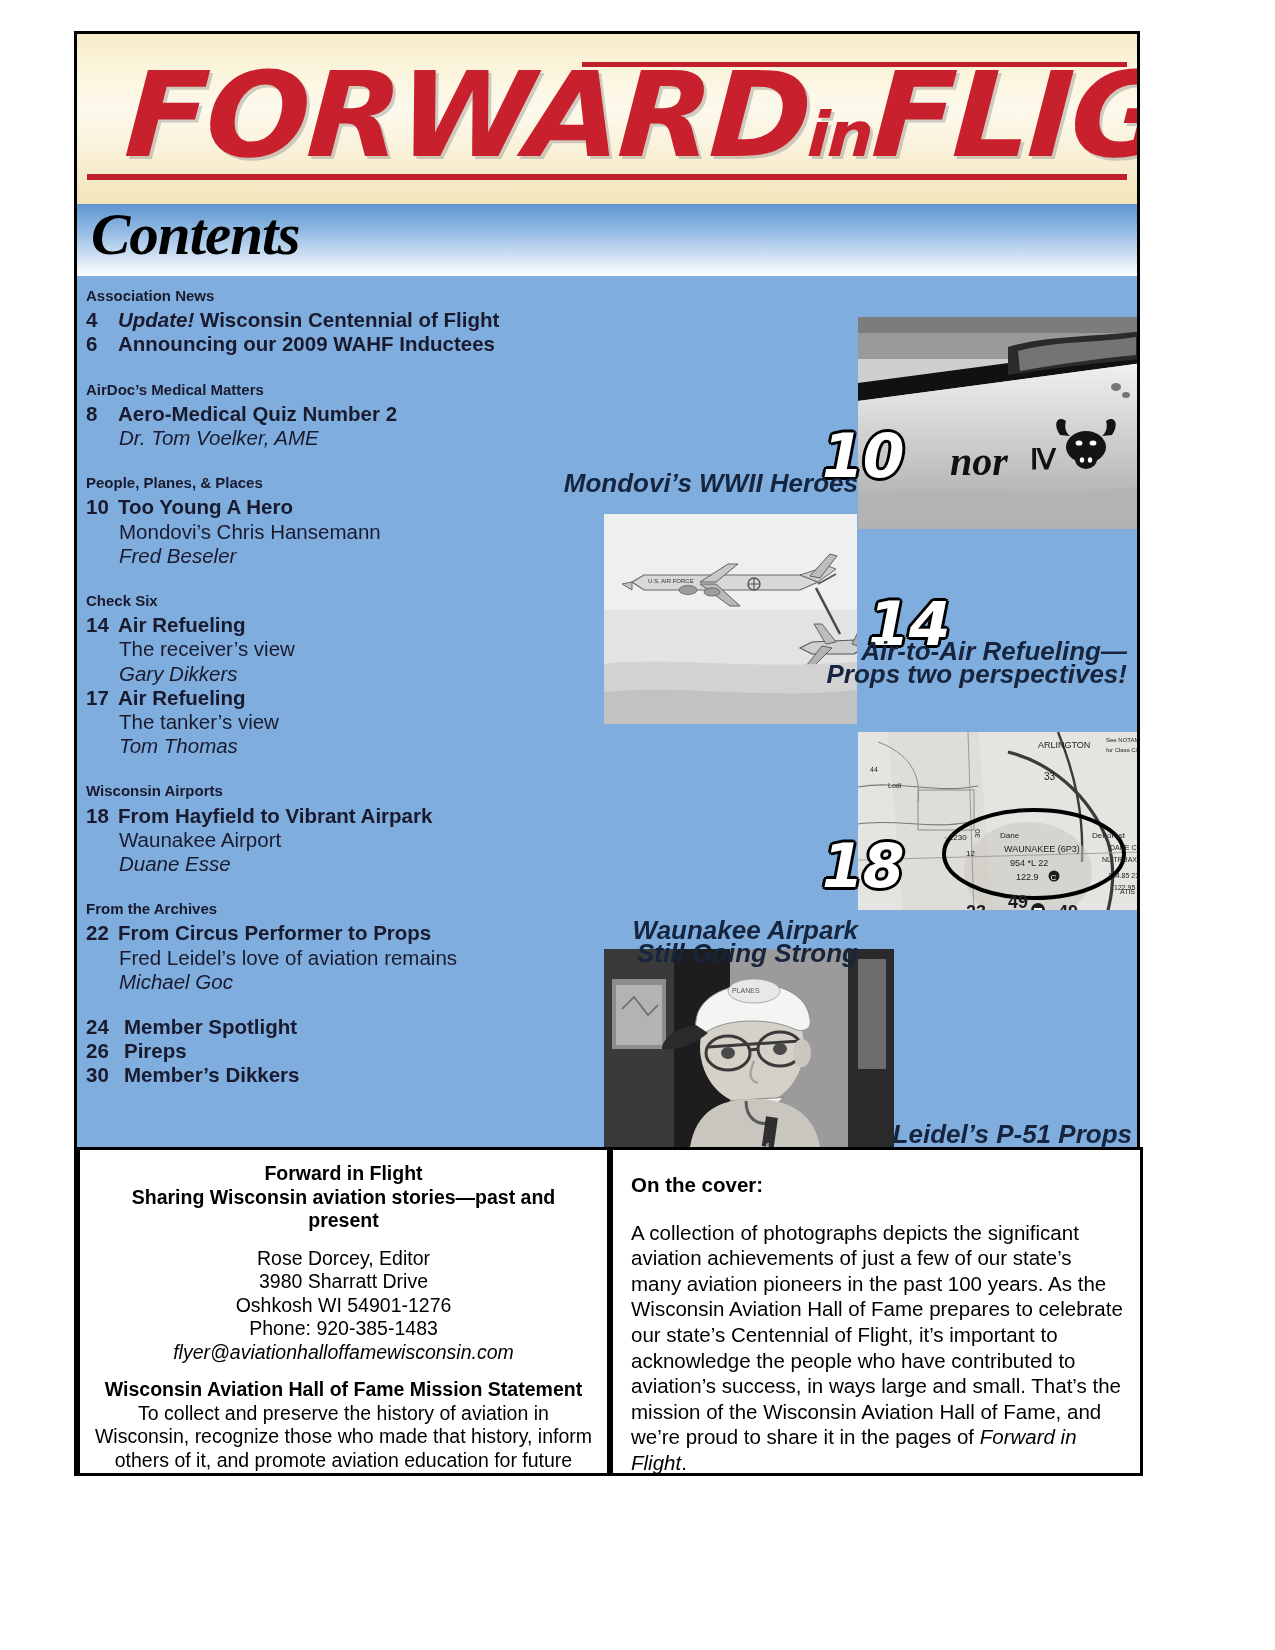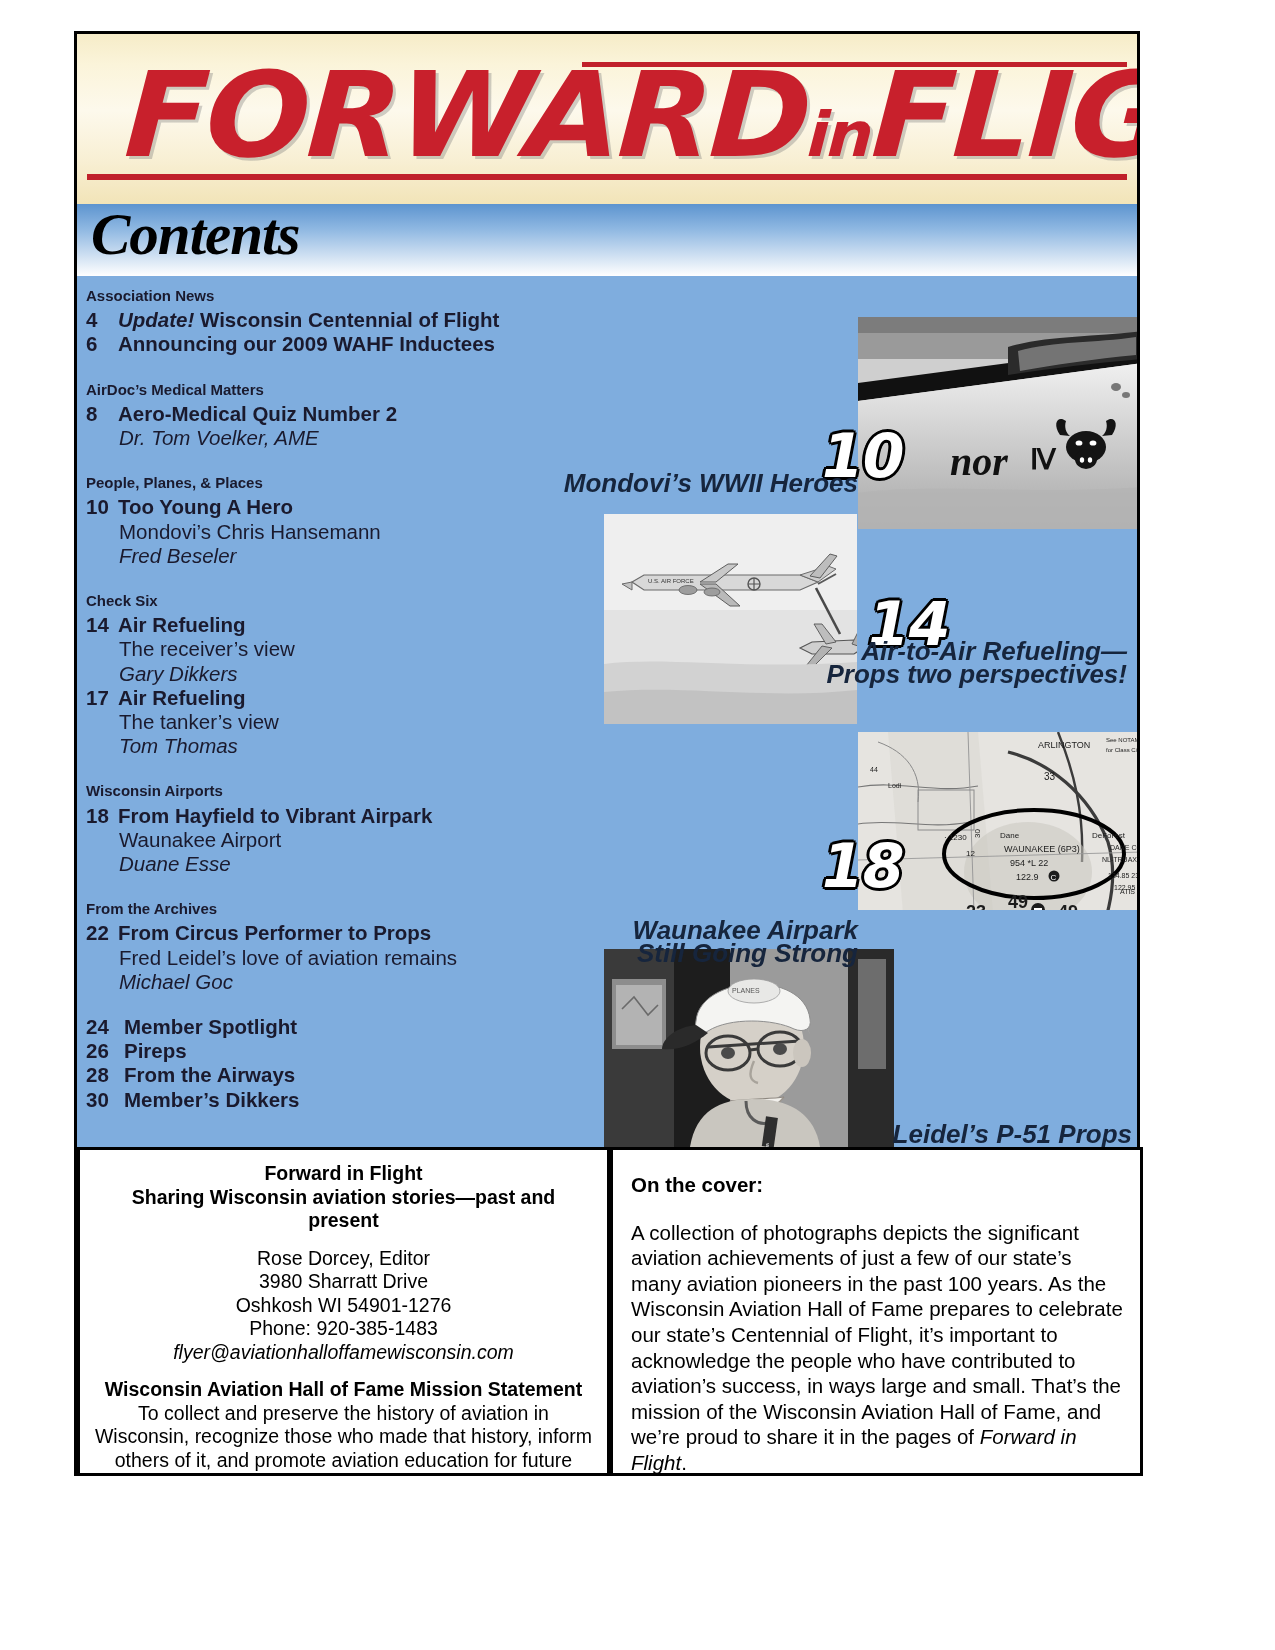--- a/index.html
+++ b/index.html
@@ -255,24 +255,20 @@
           <div class="sub">Fred Leidel’s love of aviation remains</div>
           <div class="auth">Michael Goc</div>
           <div class="gap"></div>
           <div class="plain">
             <span class="pg">24</span>
             <span class="ttl">Member Spotlight</span>
           </div>
           <div class="plain">
             <span class="pg">26</span>
             <span class="ttl">Pireps</span>
-          </div>
-          <div class="plain">
-            <span class="pg">28</span>
-            <span class="ttl">From the Airways</span>
           </div>
           <div class="plain">
             <span class="pg">30</span>
             <span class="ttl">Member’s Dikkers</span>
           </div>
         </div>
 
       <div class="photo" style="left:781px; top:41px; width:285px; height:212px;">
         <svg class="ph-img" viewBox="0 0 285 212" preserveAspectRatio="none">
           <defs>

